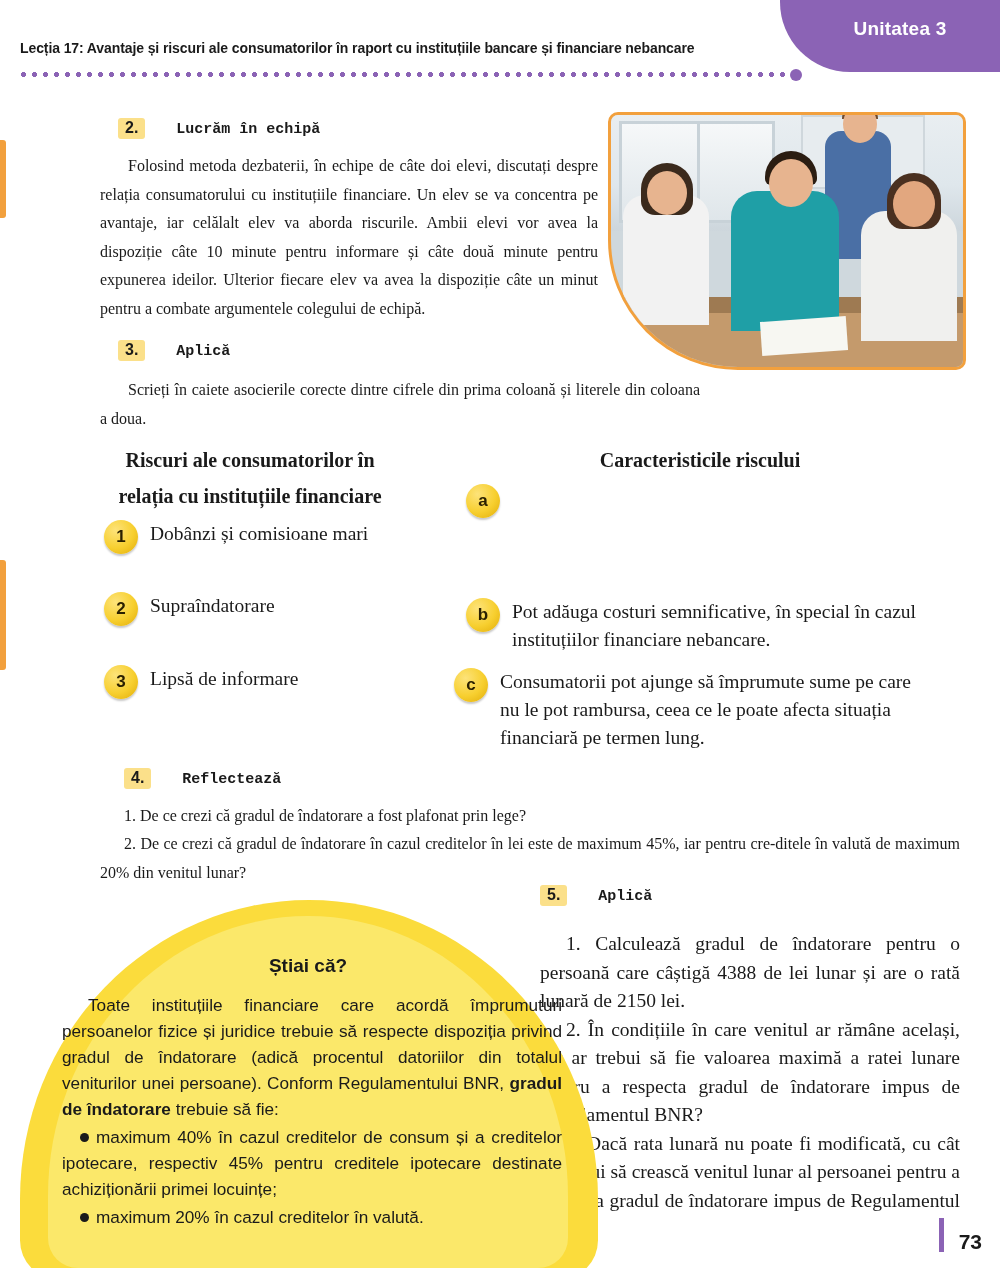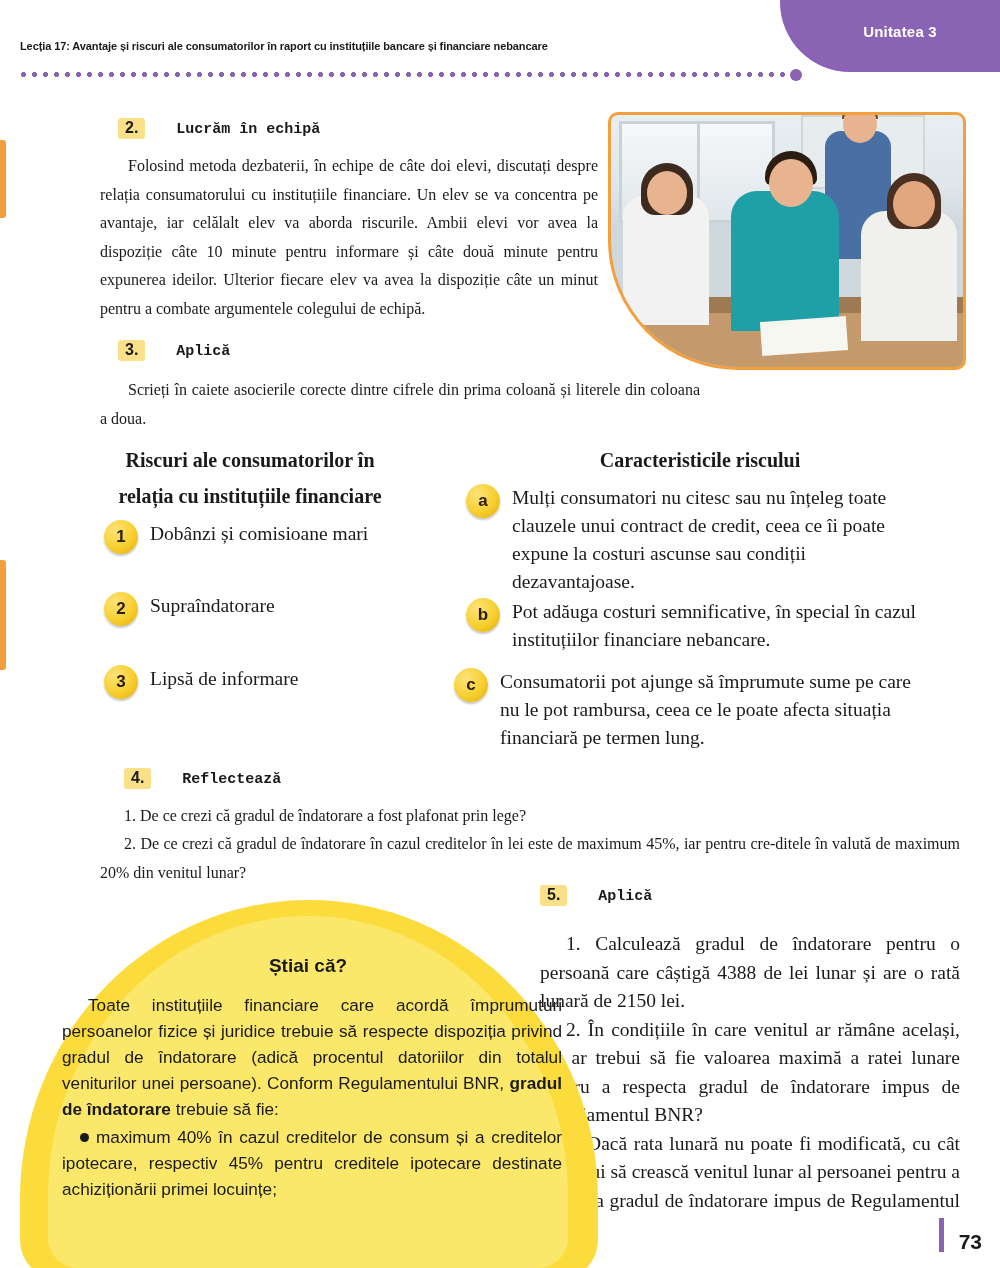--- a/index.html
+++ b/index.html
@@ -33,31 +33,31 @@
     width: 200px;
     height: 52px;
     display: flex;
     align-items: flex-end;
     justify-content: center;
     padding-bottom: 12px;
     box-sizing: border-box;
     color: #ffffff;
     font-family: "Liberation Sans", sans-serif;
     font-weight: bold;
-    font-size: 15px;
+    font-size: 19px;
     letter-spacing: 0.2px;
   }
   .lesson-title {
     position: absolute;
     left: 20px;
     top: 40px;
     width: 790px;
     font-family: "Liberation Sans", sans-serif;
     font-weight: bold;
-    font-size: 11px;
+    font-size: 14px;
     color: #1a1a1a;
     letter-spacing: -0.1px;
   }
   .dot-rule {
     position: absolute;
     left: 18px;
     top: 71px;
     width: 776px;
     height: 7px;
     background-image: radial-gradient(circle, #8b63b5 2.6px, rgba(0,0,0,0) 2.8px);
@@ -386,21 +386,20 @@
   <span class="badge">2</span>
   <span class="match-text">Supraîndatorare</span>
 </div>
 <div class="match-row" style="left:104px; top:665px; width:350px;">
   <span class="badge">3</span>
   <span class="match-text">Lipsă de informare</span>
 </div>
 
 <div class="match-row" style="left:466px; top:484px; width:460px;">
   <span class="badge">a</span>
-  <span class="match-text">Mulți consumatori nu citesc sau nu înțeleg toate clauzele unui contract de credit, ceea ce îi poate expune la costuri ascunse sau condiții dezavantajoase.</span>
 </div>
 <div class="match-row" style="left:466px; top:598px; width:460px;">
   <span class="badge">b</span>
   <span class="match-text">Pot adăuga costuri semnificative, în special în cazul instituțiilor financiare nebancare.</span>
 </div>
 <div class="match-row" style="left:454px; top:668px; width:470px;">
   <span class="badge">c</span>
   <span class="match-text">Consumatorii pot ajunge să împrumute sume pe care nu le pot rambursa, ceea ce le poate afecta situația financiară pe termen lung.</span>
 </div>
 
@@ -424,16 +423,19 @@
 <div class="blob"></div>
 <div class="blob-inner"></div>
 <div class="blob-title">Știai că?</div>
 <div class="blob-body">
   <p style="text-indent:26px;">
     <span>Toate instituțiile financiare care acordă împrumuturi persoanelor fizice și juridice trebuie să respecte dispoziția privind gradul de îndatorare (adică procentul datoriilor din totalul veniturilor unei persoane). Conform Regulamentului BNR, </span><span class="b">gradul de îndatorare</span><span> trebuie să fie:</span>
   </p>
   <p class="bullet-line">
     <span class="bullet-dot"></span><span>maximum 40% în cazul creditelor de consum și a creditelor ipotecare, respectiv 45% pentru creditele ipotecare destinate achiziționării primei locuințe;</span>
   </p>
+  <p class="bullet-line">
+    <span class="bullet-dot"></span><span>maximum 20% în cazul creditelor în valută.</span>
+  </p>
 </div>
 
 <div class="page-bar"></div>
 <div class="page-num">73</div>
 
 </body></html>

